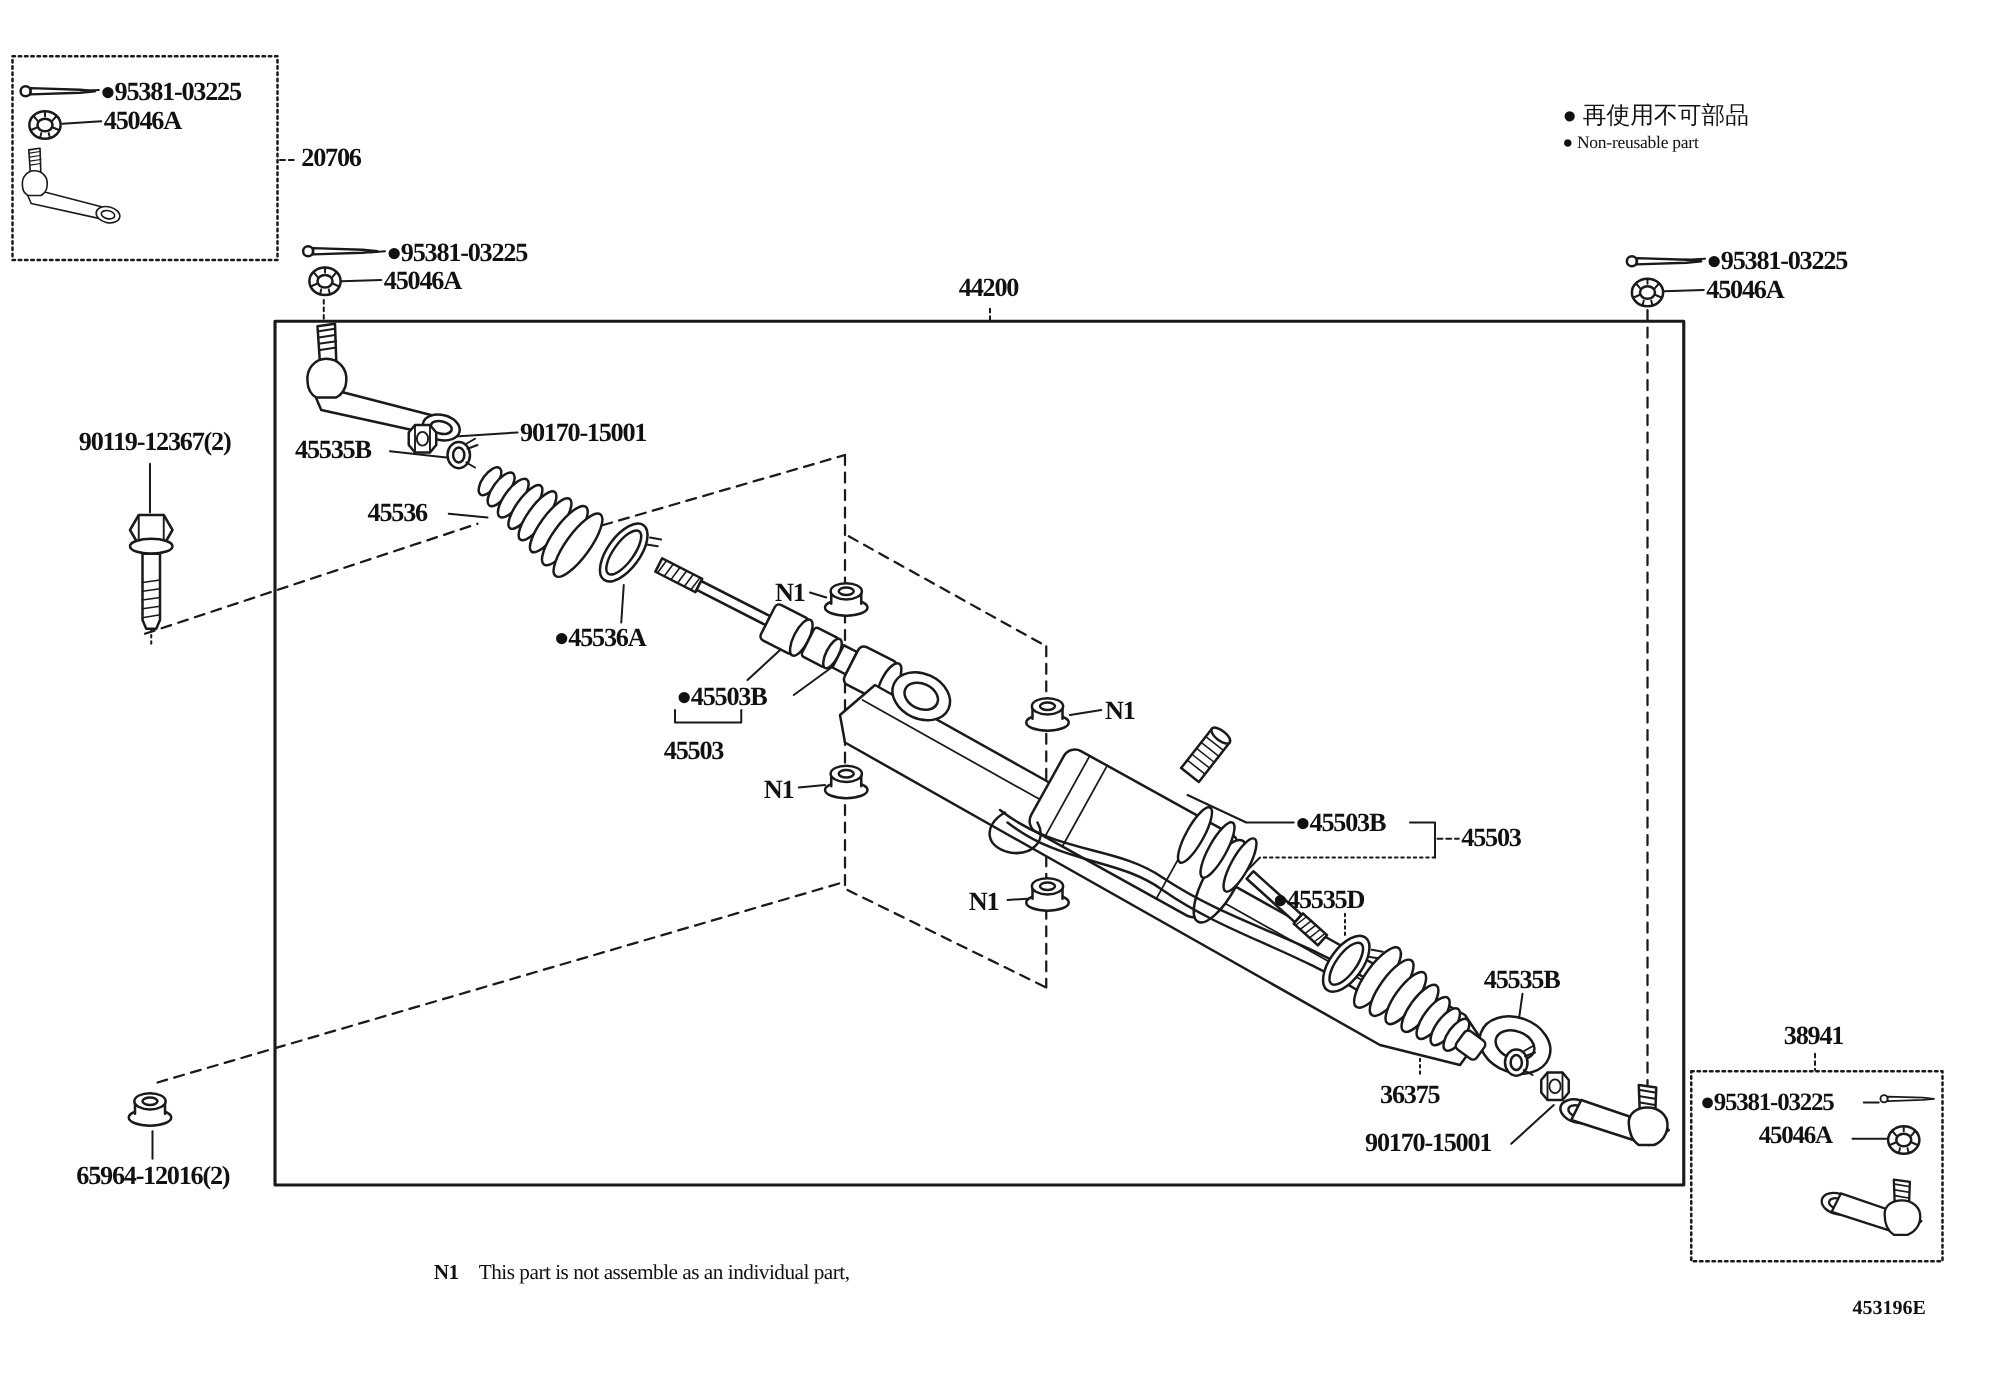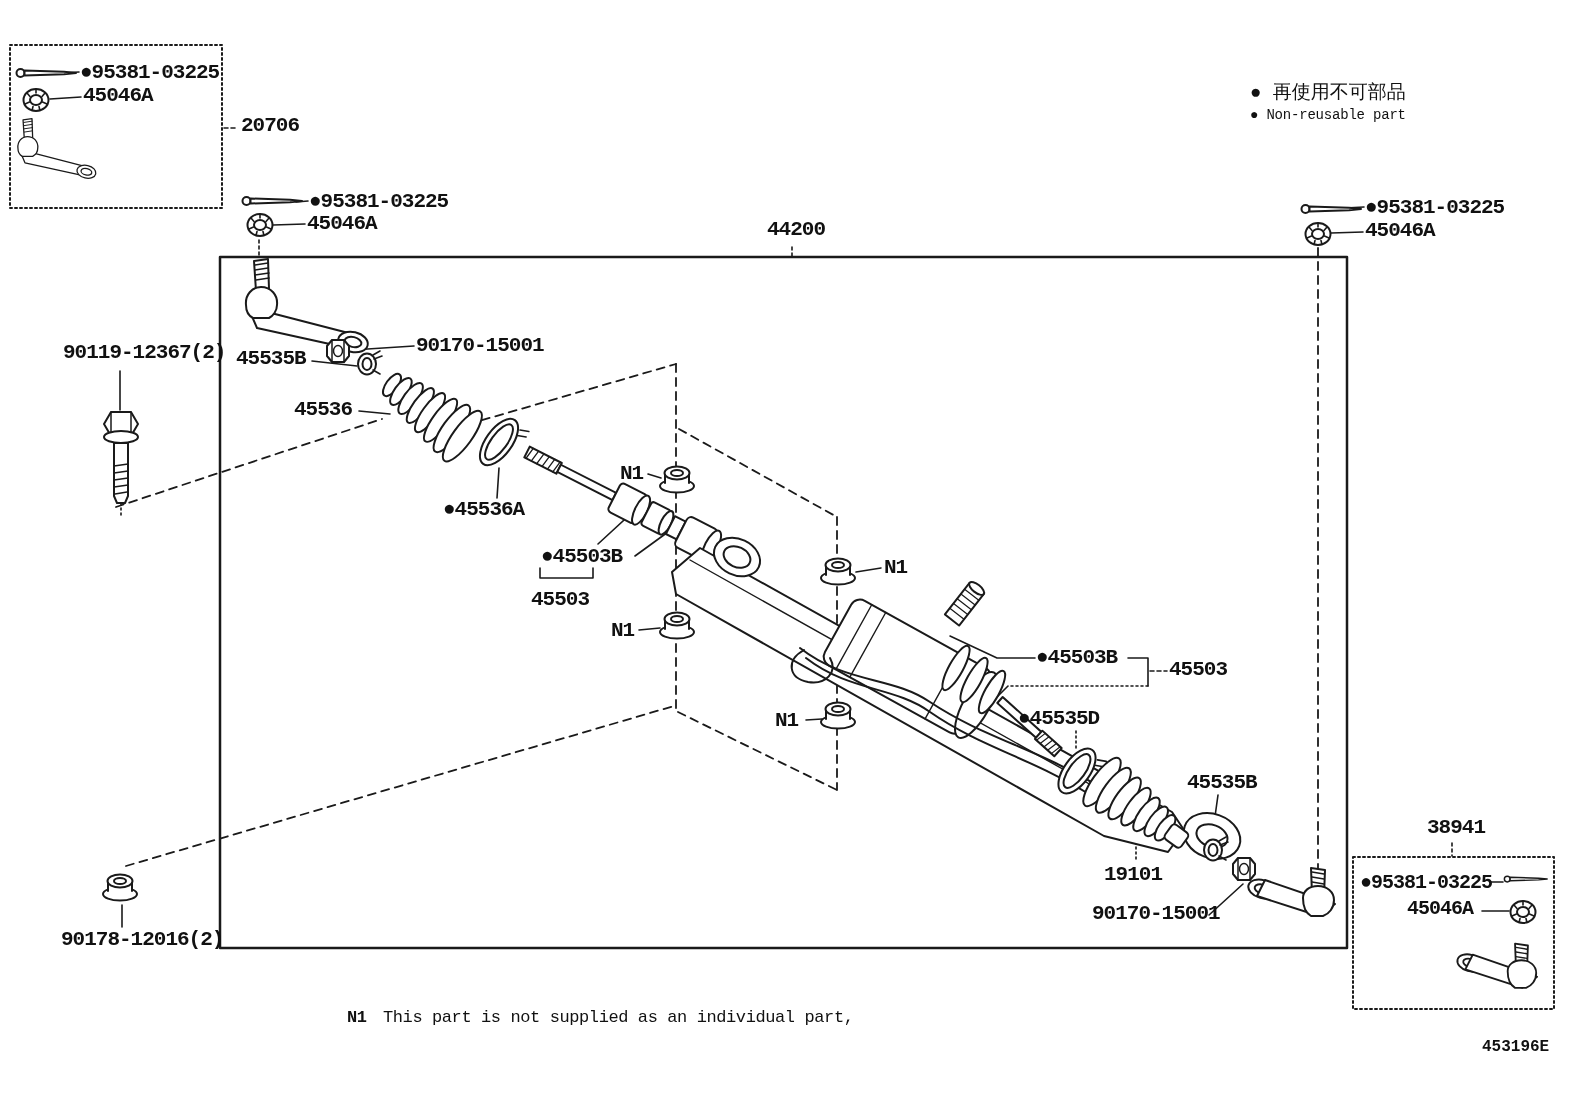--- a/index.html
+++ b/index.html
@@ -1,17 +1,17 @@
 <!DOCTYPE html>
 <html><head>
 <meta charset="utf-8">
 <style>
   html,body{margin:0;padding:0;background:#fff;}
   #stage{position:relative;width:1592px;height:1099px;background:#fff;overflow:hidden;
-         font-family:Liberation Mono, monospace;color:#111;}
+         font-family:Liberation Serif, serif;color:#111;}
   #art{position:absolute;left:0;top:0;}
   .lb{position:absolute;white-space:nowrap;color:#111;}
   .pn{font-weight:bold;font-size:21px;letter-spacing:-1px;}
   .pn-s{font-weight:bold;font-size:20px;letter-spacing:-1px;}
   .note{font-size:17px;letter-spacing:-0.4px;}
   .legend{font-size:14px;letter-spacing:-0.2px;}
   .jp{font-size:19px;}
   .code{font-weight:bold;font-size:16px;letter-spacing:0px;}
 </style>
 </head>
@@ -268,27 +268,27 @@
 <div class="lb pn" style="left:775px;top:709px">N1</div>
 
 <div class="lb pn" style="left:541px;top:545px">●45503B</div>
 <div class="lb pn" style="left:531px;top:588px">45503</div>
 
 <div class="lb pn" style="left:1036px;top:646px">●45503B</div>
 <div class="lb pn" style="left:1169px;top:658px">45503</div>
 <div class="lb pn" style="left:1018px;top:707px">●45535D</div>
 
 <div class="lb pn" style="left:1187px;top:771px">45535B</div>
-<div class="lb pn" style="left:1104px;top:863px">19101</div>
+<div class="lb pn" style="left:1104px;top:863px">36375</div>
 <div class="lb pn" style="left:1092px;top:902px">90170-15001</div>
 
 <div class="lb pn" style="left:1427px;top:816px">38941</div>
 <div class="lb pn-s" style="left:1360px;top:871px">●95381-03225</div>
 <div class="lb pn-s" style="left:1407px;top:897px">45046A</div>
 
-<div class="lb pn" style="left:61px;top:928px">90178-12016(2)</div>
+<div class="lb pn" style="left:61px;top:928px">65964-12016(2)</div>
 
 <div class="lb note" style="left:347px;top:1008px;font-weight:bold">N1</div>
-<div class="lb note" style="left:383px;top:1008px">This part is not supplied as an individual part,</div>
+<div class="lb note" style="left:383px;top:1008px">This part is not assemble as an individual part,</div>
 
 <div class="lb code" style="left:1482px;top:1038px">453196E</div>
 
 </div>
 
 </body></html>

